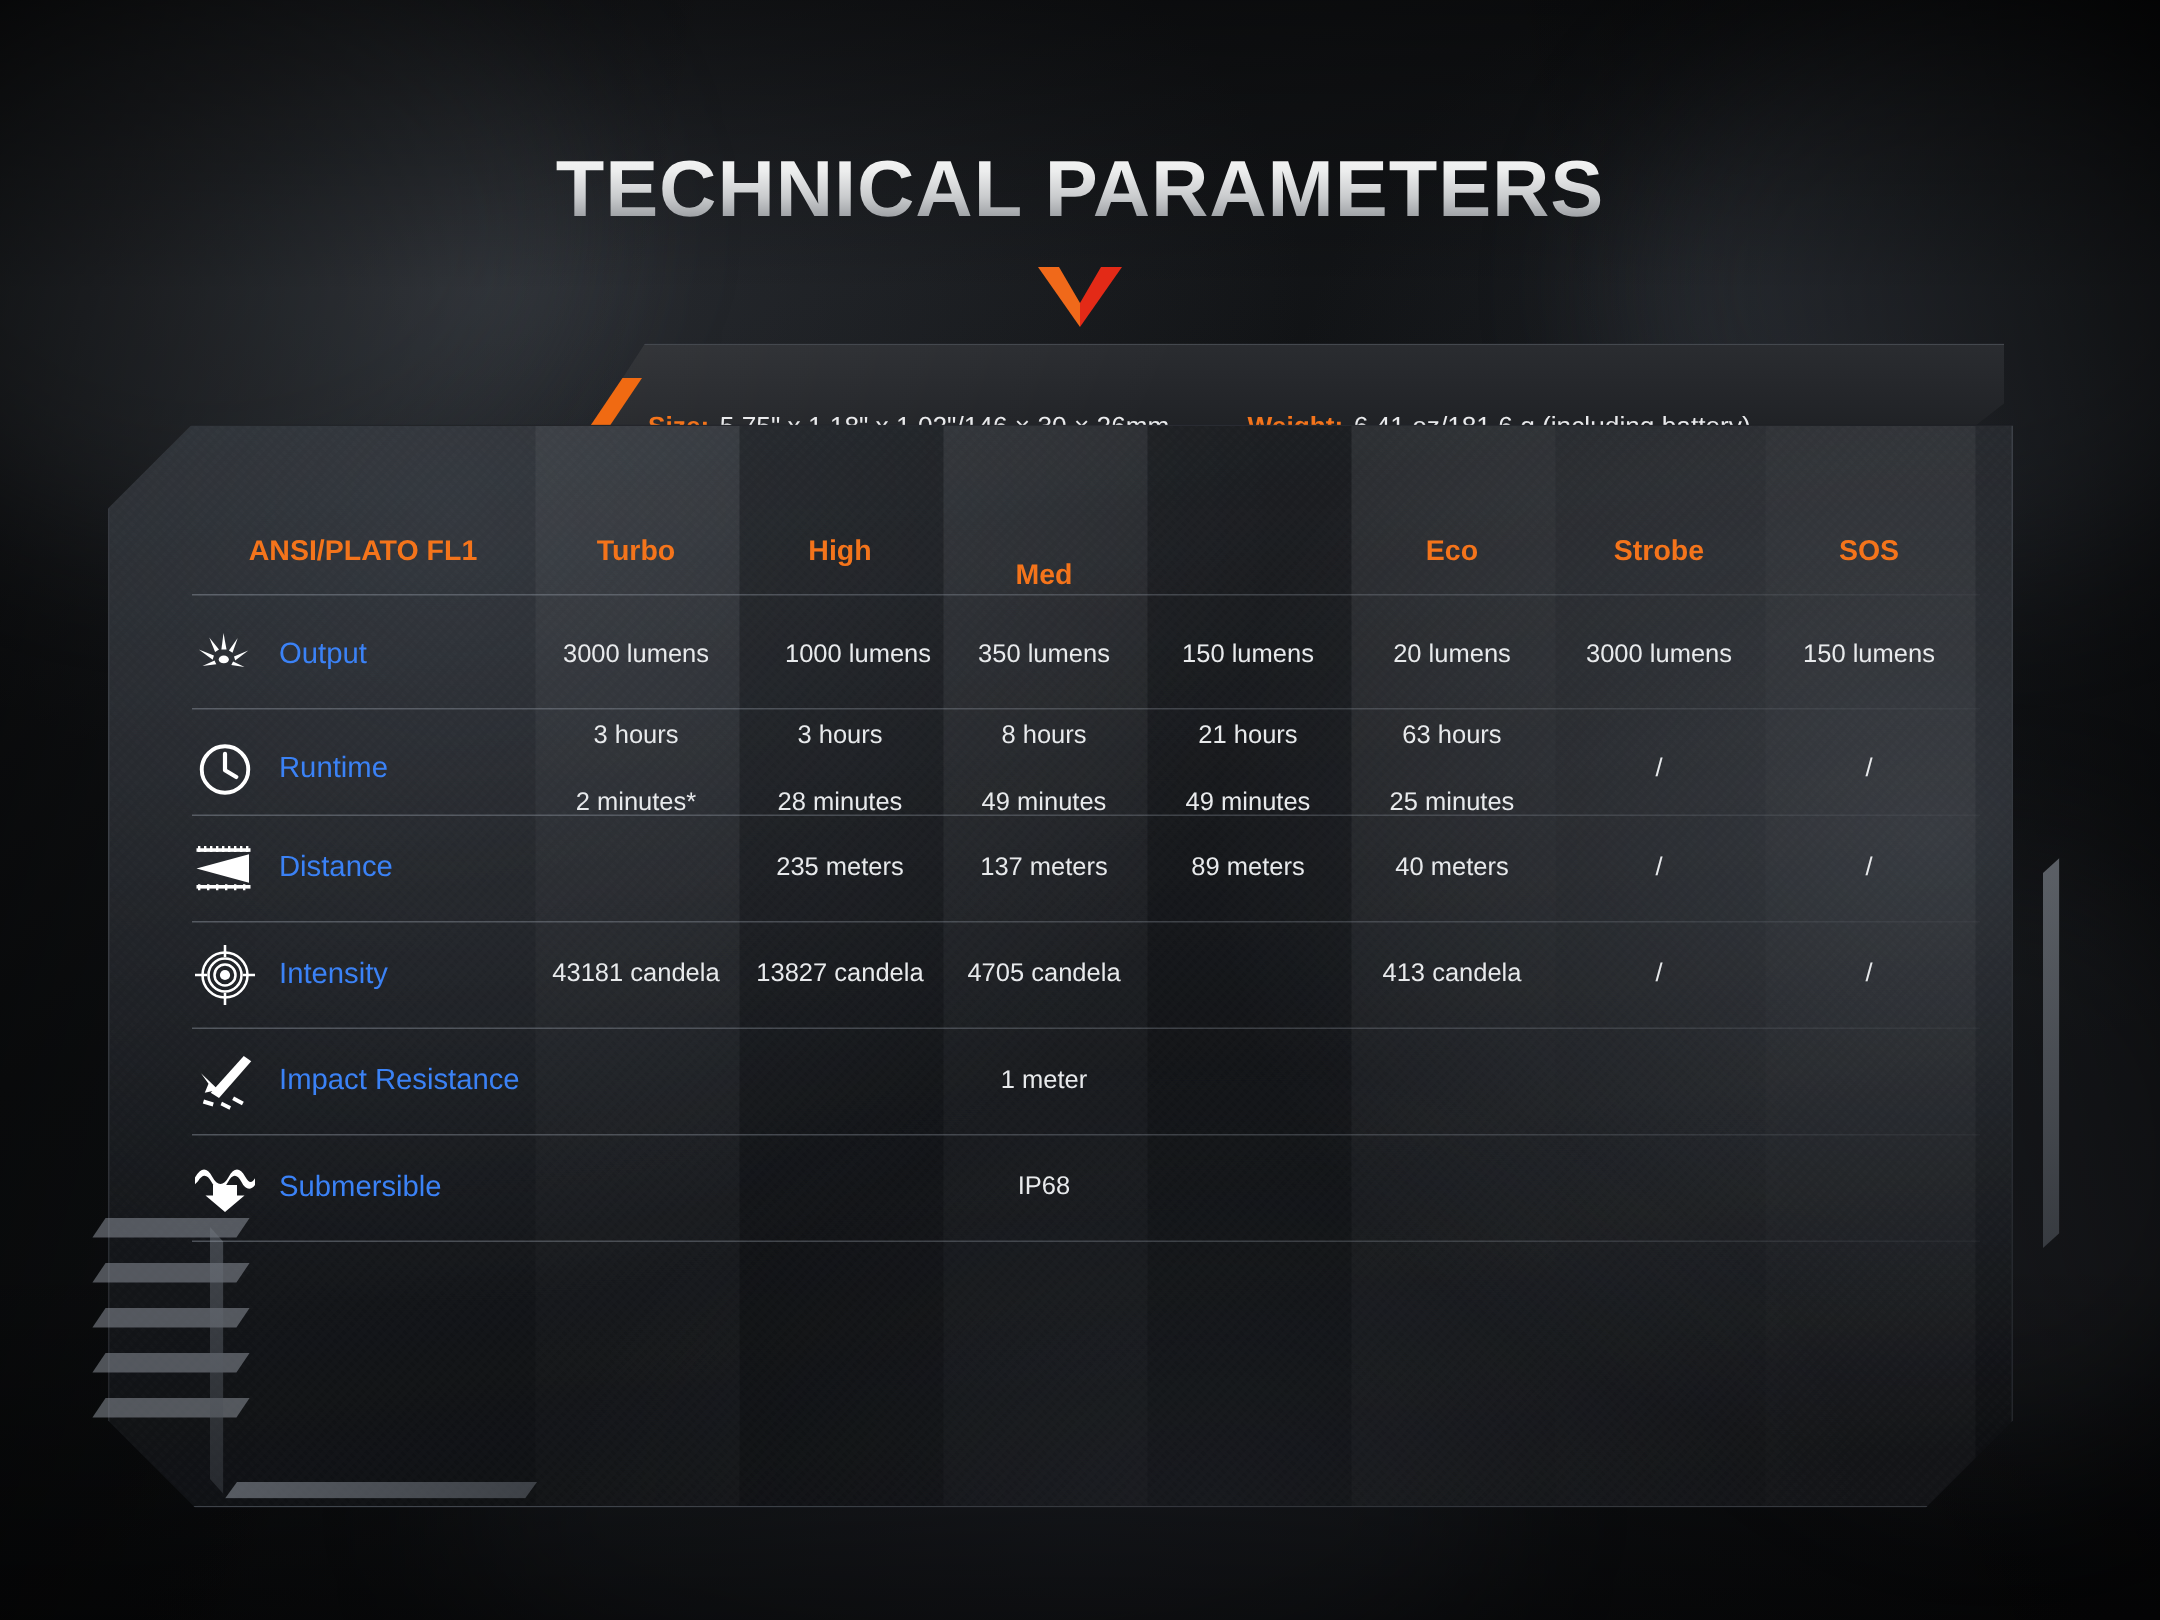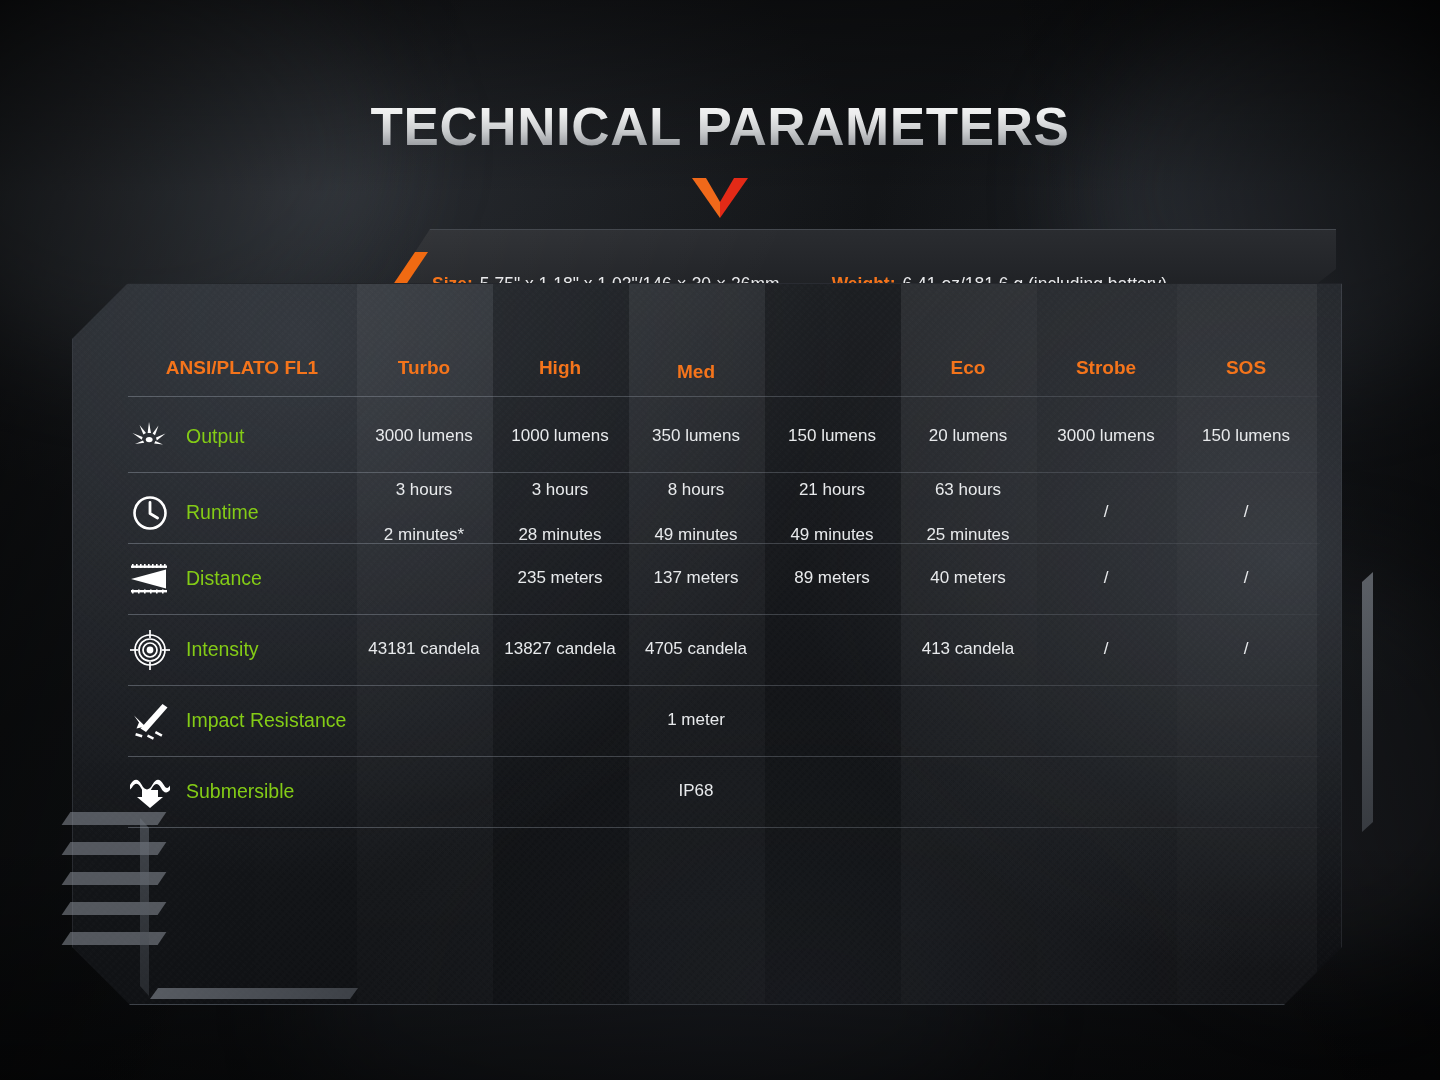--- a/index.html
+++ b/index.html
@@ -89,21 +89,21 @@
   
   .table { position:absolute; left:72px; top:283px; width:1270px; height:722px; }
   .row { position:absolute; left:56px; width:1214px; display:flex; align-items:center; }
   .sep { position:absolute; left:56px; width:1192px; height:1px;
          background:linear-gradient(90deg, rgba(160,168,180,.40) 0%, rgba(160,168,180,.26) 72%, rgba(160,168,180,.05) 100%); }
 
   .cell { display:flex; align-items:center; justify-content:center; text-align:center;
           font-size:17px; color:#e8eaec; line-height:1.32; }
   .hcell { font-size:19px; font-weight:bold; color:#f4741b; }
   .labelcell { justify-content:flex-start; }
-  .rowlabel { font-size:19.5px; color:#84cc16; margin-left:14px; }
+  .rowlabel { font-size:19.5px; color:#3b82f6; margin-left:14px; }
   .icon { width:44px; display:flex; align-items:center; justify-content:center; }
 
   
   .stripes { position:absolute; left:66px; top:812px; width:86px; height:185px; }
   .stripes i { position:absolute; display:block; width:96px; height:13px; background:#8b9099; opacity:.55;
                transform:skewX(-34deg); }
   .side-notch { position:absolute; left:140px; top:818px; width:9px; height:178px;
                 background:linear-gradient(180deg,#6f757e,#3c4046); opacity:.5;
                 clip-path:polygon(0 0,9px 10px,9px 178px,0 168px); }
   .bottom-bar { position:absolute; left:150px; top:988px; width:208px; height:11px;
@@ -170,21 +170,21 @@
 <div class="side-notch"></div>
 <div class="bottom-bar"></div>
 <div class="right-bar"></div>
 
 <div class="table">
 
   <div class="row" id="header-row" style="top:52px;height:66px;">
       <div class="cell hcell labelcell" style="width:228px;justify-content:center;">ANSI/PLATO FL1</div>
       <div class="cell hcell" style="position:absolute;left:228px;width:136px;top:0;height:66px;">Turbo</div>
       <div class="cell hcell" style="position:absolute;left:364px;width:136px;top:0;height:66px;">High</div>
-      <div class="cell hcell" style="position:absolute;left:500px;width:136px;top:4px;height:66px;">Med</div>
+      <div class="cell hcell" style="position:absolute;left:500px;width:136px;top:16px;height:66px;">Med</div>
       <div class="cell hcell" style="position:absolute;left:772px;width:136px;top:0;height:66px;">Eco</div>
       <div class="cell hcell" style="position:absolute;left:908px;width:140px;top:0;height:66px;">Strobe</div>
       <div class="cell hcell" style="position:absolute;left:1048px;width:140px;top:0;height:66px;">SOS</div>
     </div>
   <div class="sep" style="top:113px;"></div>
 
   <div class="row" id="row-0" style="top:118px;height:71px;">
       <div class="cell labelcell" style="width:228px;">
              <span class="icon">
           <svg width="40" height="34" viewBox="0 0 40 34" fill="#fff">
@@ -196,21 +196,21 @@
       <path d="M5 24 L13 20.4 L14.2 22.8 Z"></path>
       <path d="M33 24.6 L25.4 21 L24.2 23.4 Z"></path>
       <ellipse cx="19.2" cy="19.6" rx="3.4" ry="2.6"></ellipse>
     </svg>
         </span>
              <span class="rowlabel">Output</span>
            </div>
       <div class="cell" style="position:absolute;left:228px;width:136px;top:0;height:71px;flex-direction:column;">
         <span>3000 lumens</span>
       </div>
-      <div class="cell" style="position:absolute;left:364px;width:136px;top:0;height:71px;flex-direction:column;">
+      <div class="cell" style="position:absolute;left:376px;width:136px;top:0;height:71px;flex-direction:column;">
         <span>1000 lumens</span>
       </div>
       <div class="cell" style="position:absolute;left:500px;width:136px;top:0;height:71px;flex-direction:column;">
         <span>350 lumens</span>
       </div>
       <div class="cell" style="position:absolute;left:636px;width:136px;top:0;height:71px;flex-direction:column;">
         <span>150 lumens</span>
       </div>
       <div class="cell" style="position:absolute;left:772px;width:136px;top:0;height:71px;flex-direction:column;">
         <span>20 lumens</span>

